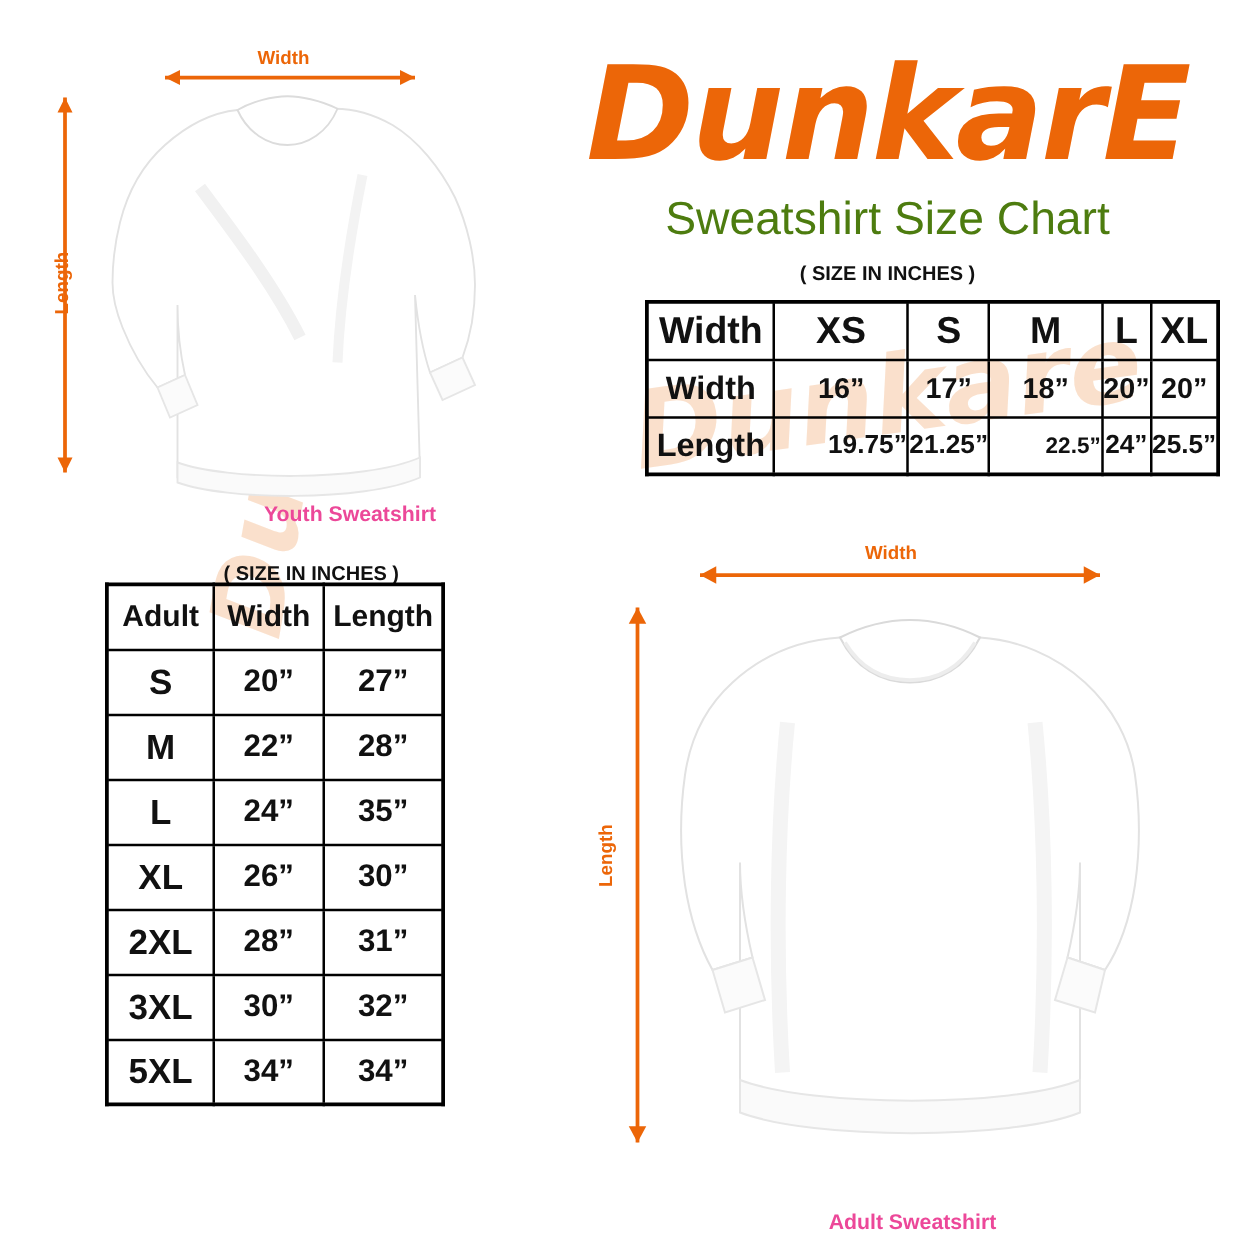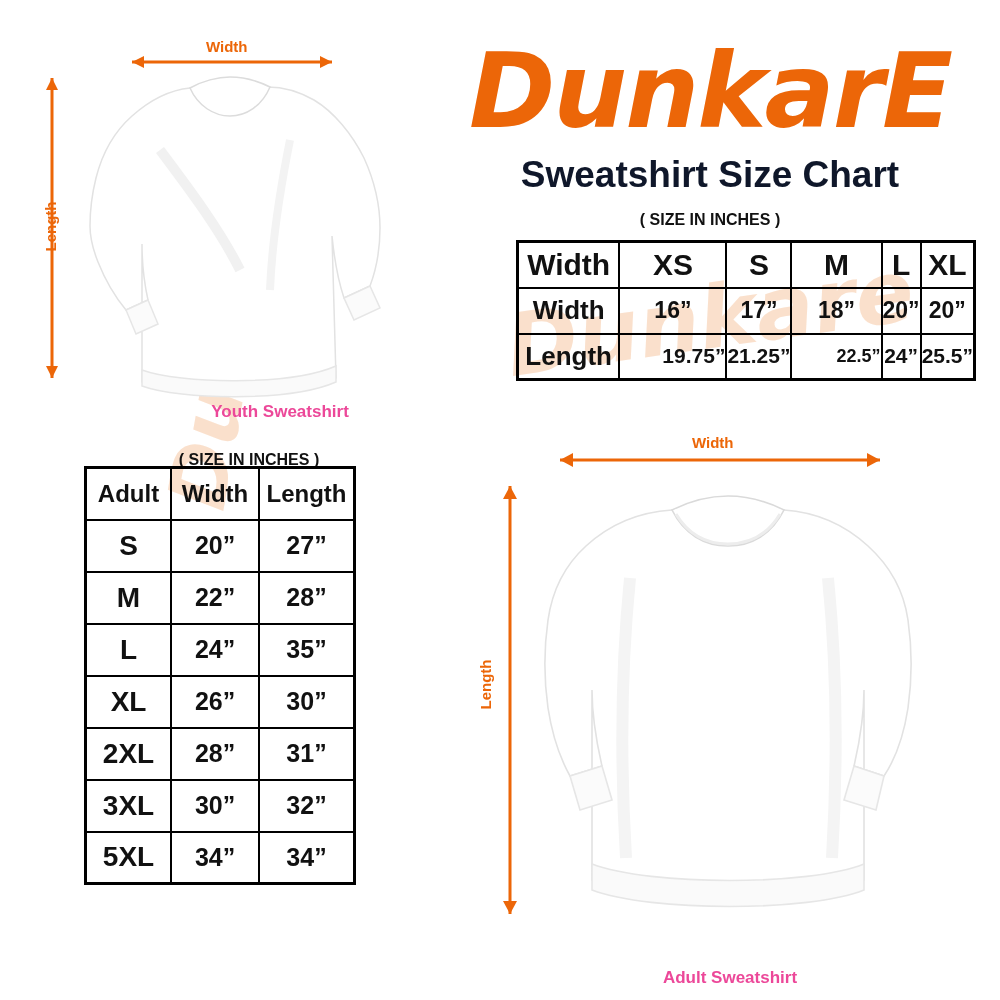--- a/index.html
+++ b/index.html
@@ -31,23 +31,23 @@
     line-height: 130px;
     text-align: center;
     white-space: nowrap;
   }
   .brand-title {
     position: absolute;
     left: 430px;
     top: 152px;
     width: 560px;
     height: 46px;
-    color: #0f172a;
+    color: #4d7c0f;
     font-size: 37px;
-    font-weight: bold;
+    font-weight: normal;
     text-align: center;
     line-height: 46px;
     white-space: nowrap;
   }
   .units-right {
     position: absolute;
     left: 430px;
     top: 208px;
     width: 560px;
     height: 24px;

